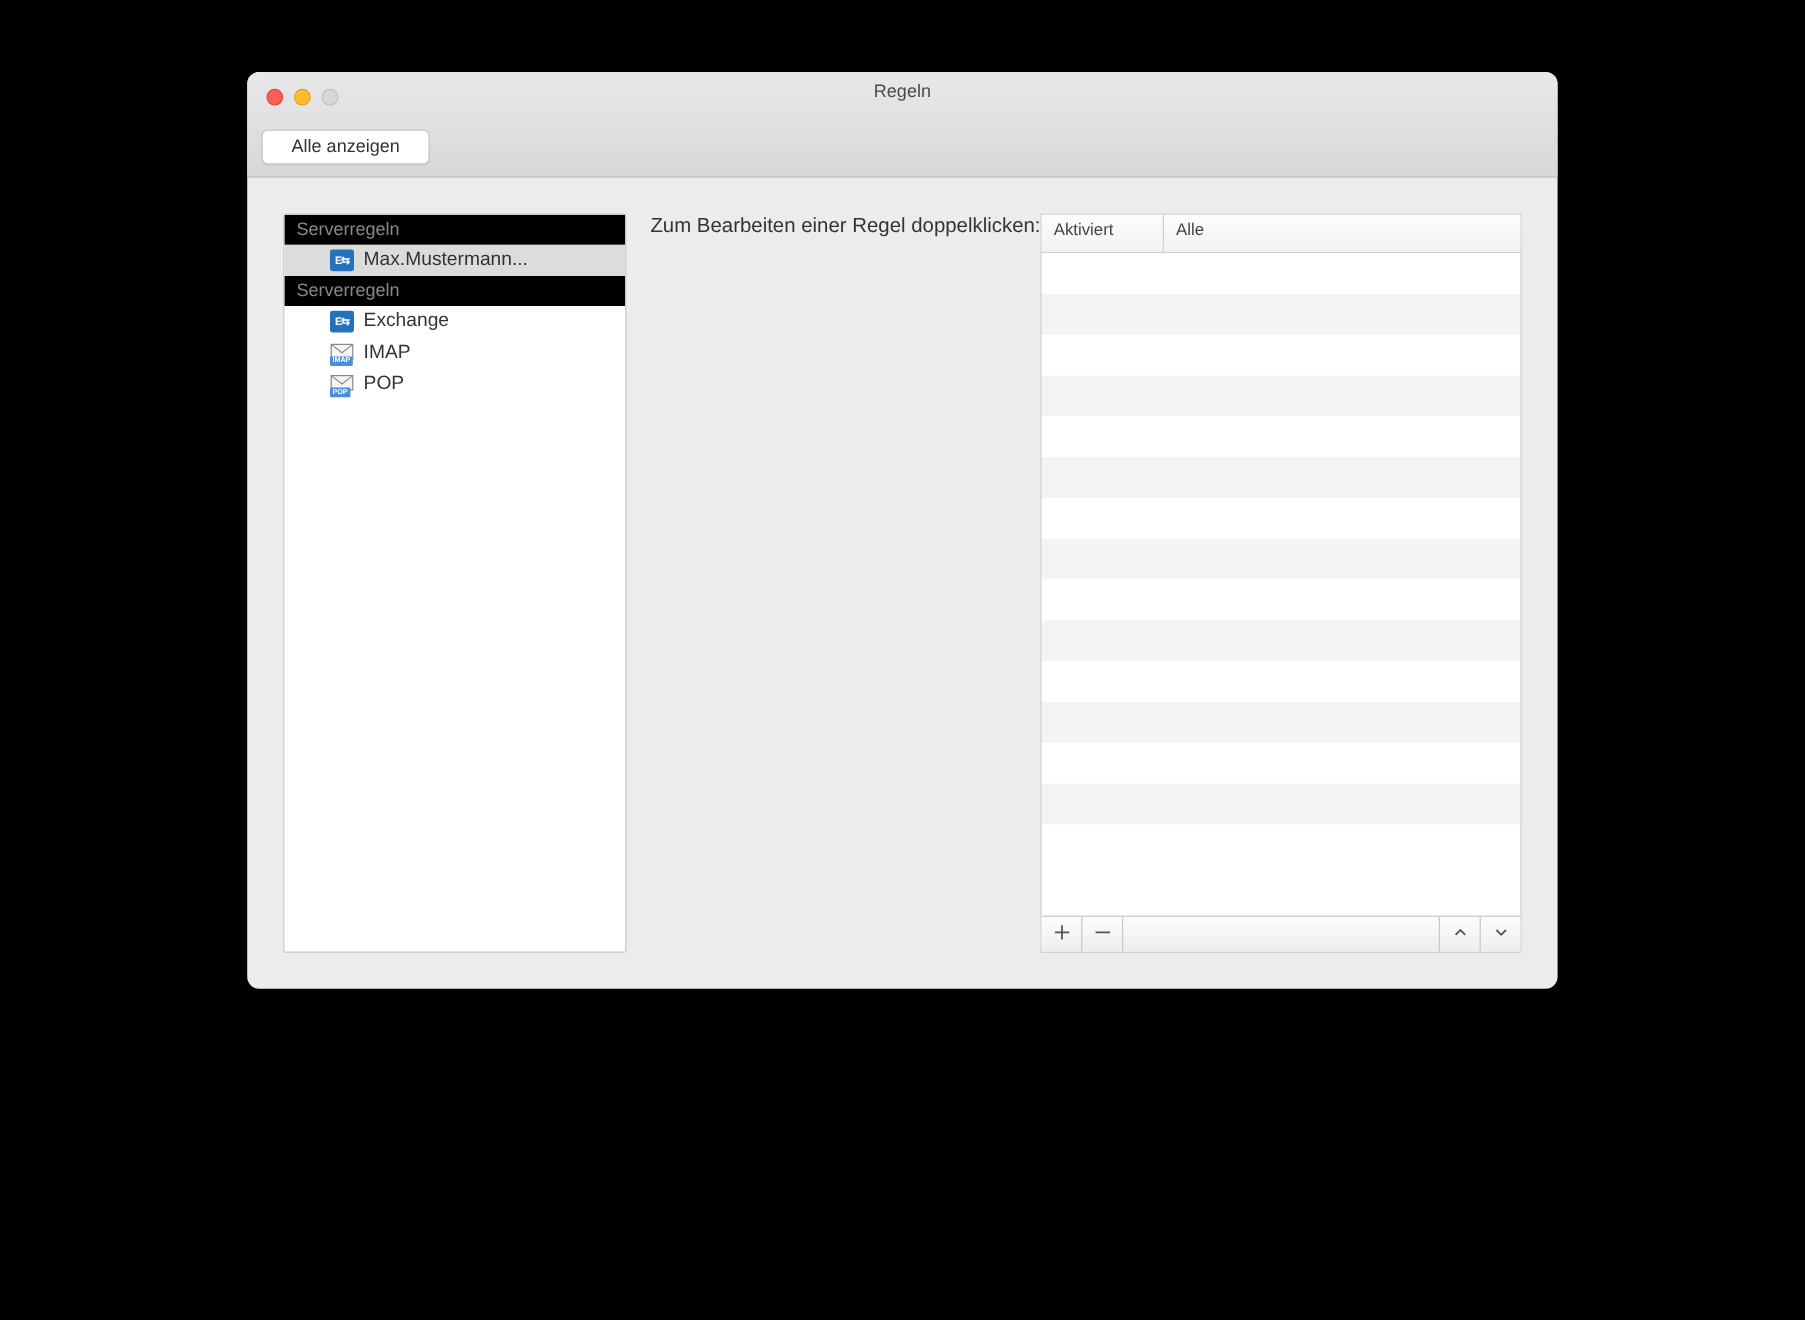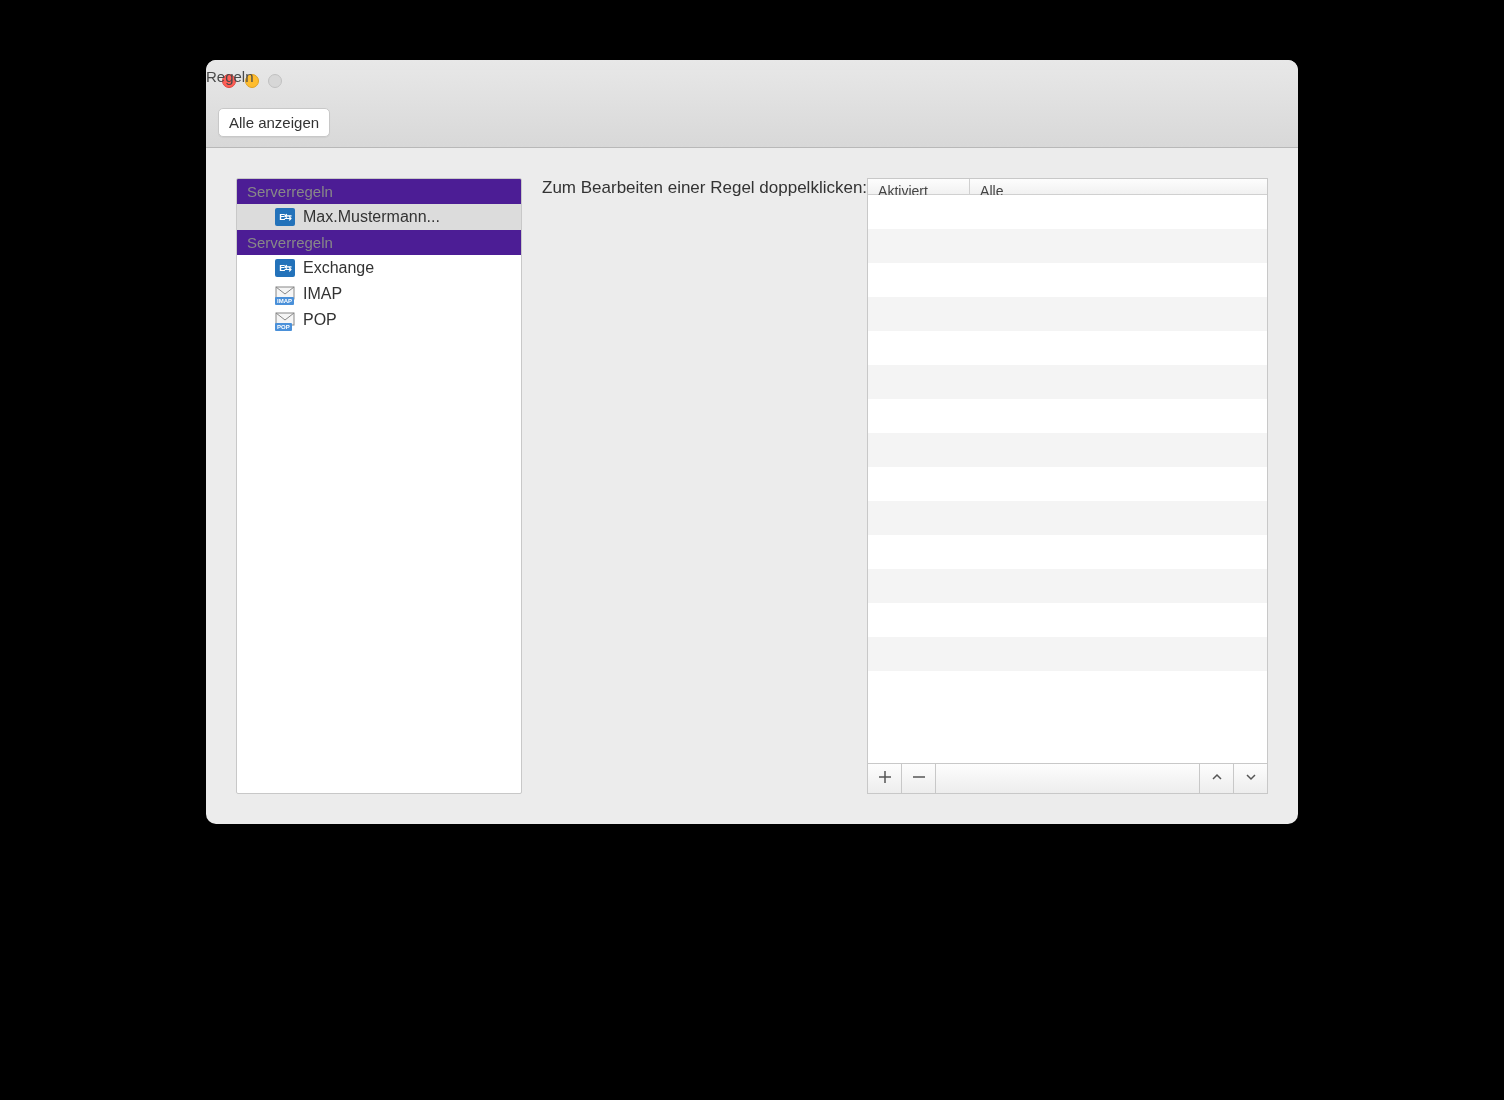--- a/index.html
+++ b/index.html
@@ -53,36 +53,37 @@
     
     .tl-close { background: #ff5f56; border: 0.5px solid #e0443e; }
     .tl-min { background: #ffbd2e; border: 0.5px solid #dea123; }
     .tl-max { background: #d7d7d7; border: 0.5px solid #c1c1c1; }
     
     .window-title {
       position: absolute;
       top: 8px;
       left: 0;
       right: 0;
+      text-align: center;
       font-size: 15px;
       font-weight: 400;
       color: #4a4a4a;
     }
     
     .toolbar {
       position: absolute;
       left: 12px;
       bottom: 10px;
     }
     
     .toolbar-button {
       background: #fff;
       border: 1px solid #c8c8c8;
       border-radius: 5px;
-      padding: 5px 10px;
+      padding: 5px 24px;
       font-size: 15px;
       color: #333;
       cursor: pointer;
       box-shadow: 0 1px 1px rgba(0,0,0,0.05);
     }
     
     .content {
       flex: 1;
       display: flex;
       padding: 30px 30px 30px 30px;
@@ -94,21 +95,21 @@
       background: #fff;
       border: 1px solid #c8c8c8;
       border-radius: 2px;
       overflow: hidden;
     }
     
     .sidebar-section-header {
       padding: 4px 10px;
       font-size: 15px;
       color: #888;
-      background: #4c1d95;
+      background: #000000;
     }
     
     .sidebar-item {
       padding: 3px 10px 3px 38px;
       font-size: 16px;
       color: #333;
       display: flex;
       align-items: center;
       gap: 8px;
       cursor: pointer;
@@ -152,21 +153,21 @@
     .table-container {
       flex: 1;
       background: #fff;
       border: 1px solid #c8c8c8;
       display: flex;
       flex-direction: column;
     }
     
     .table-header {
       display: flex;
-      height: 16px;
+      height: 32px;
       background: linear-gradient(to bottom, #fdfdfd, #f1f1f1);
       border-bottom: 1px solid #d0d0d0;
     }
     
     .table-header-cell {
       padding: 4px 10px;
       font-size: 14px;
       color: #444;
       border-right: 1px solid #d0d0d0;
     }

